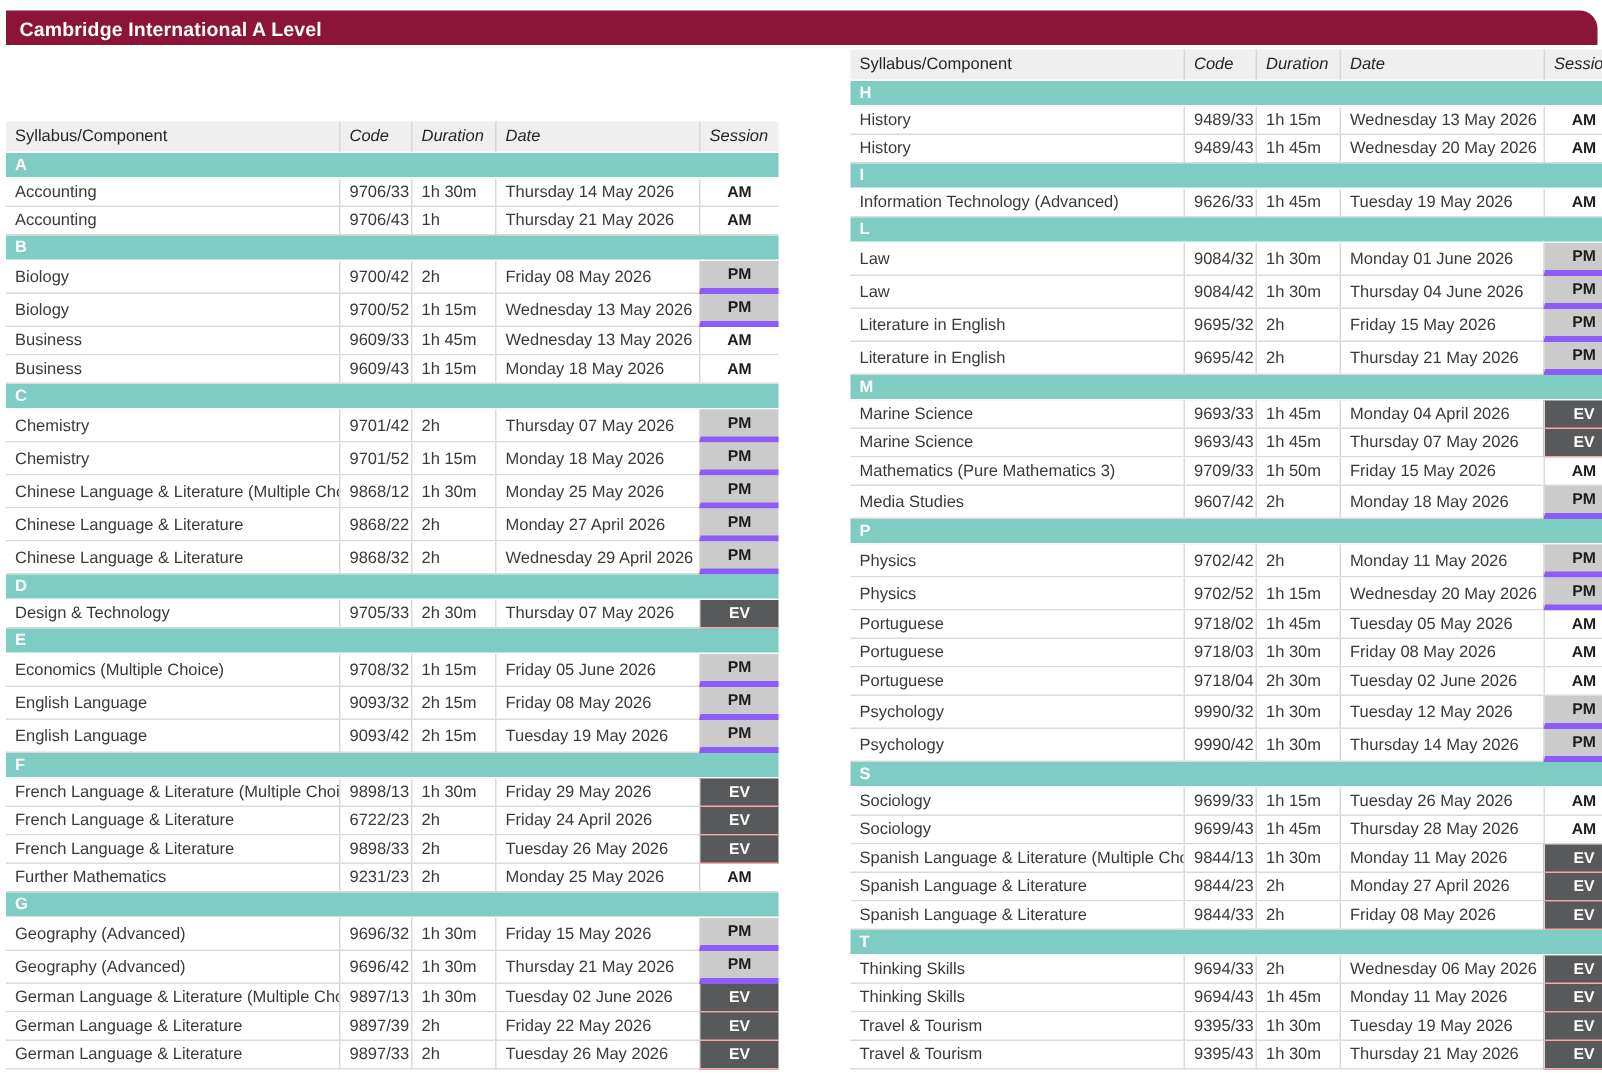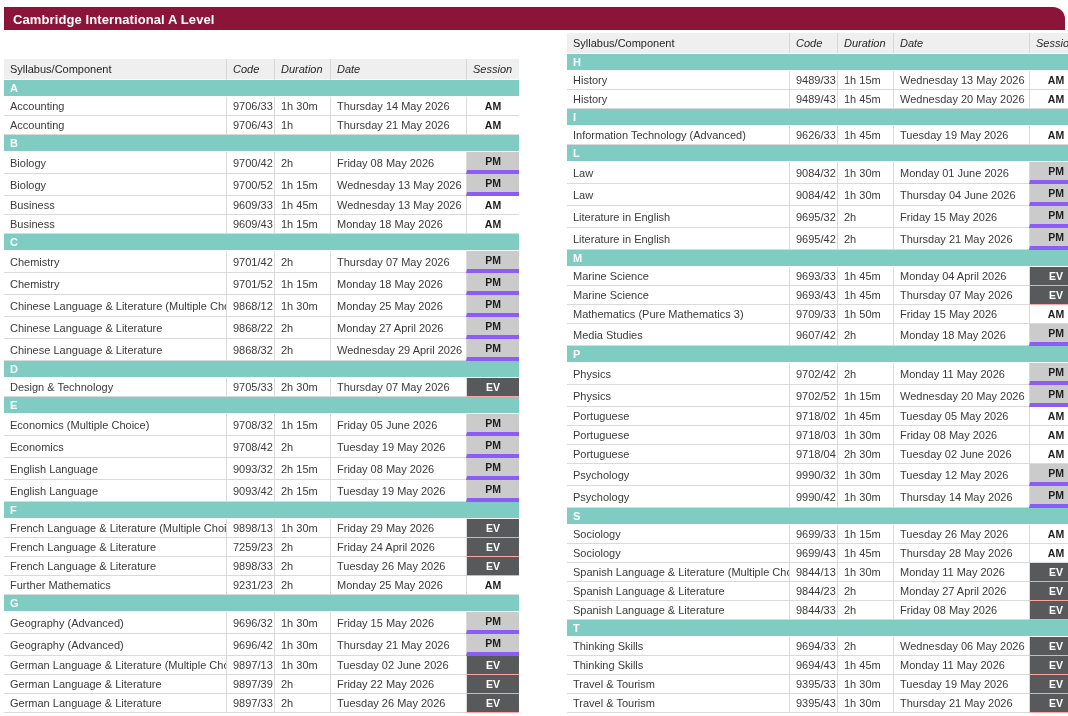--- a/index.html
+++ b/index.html
@@ -184,27 +184,20 @@
             <td colspan="5">E</td>
           </tr>
           <tr>
             <td>Economics (Multiple Choice)</td>
             <td>9708/32</td>
             <td>1h 15m</td>
             <td>Friday 05 June 2026</td>
             <td class="session pm">PM</td>
           </tr>
           <tr>
-            <td>Economics</td>
-            <td>9708/42</td>
-            <td>2h</td>
-            <td>Tuesday 19 May 2026</td>
-            <td class="session pm">PM</td>
-          </tr>
-          <tr>
             <td>English Language</td>
             <td>9093/32</td>
             <td>2h 15m</td>
             <td>Friday 08 May 2026</td>
             <td class="session pm">PM</td>
           </tr>
           <tr>
             <td>English Language</td>
             <td>9093/42</td>
             <td>2h 15m</td>
@@ -216,21 +209,21 @@
           </tr>
           <tr>
             <td>French Language &amp; Literature (Multiple Choice)</td>
             <td>9898/13</td>
             <td>1h 30m</td>
             <td>Friday 29 May 2026</td>
             <td class="session ev">EV</td>
           </tr>
           <tr>
             <td>French Language &amp; Literature</td>
-            <td>7259/23</td>
+            <td>6722/23</td>
             <td>2h</td>
             <td>Friday 24 April 2026</td>
             <td class="session ev">EV</td>
           </tr>
           <tr>
             <td>French Language &amp; Literature</td>
             <td>9898/33</td>
             <td>2h</td>
             <td>Tuesday 26 May 2026</td>
             <td class="session ev">EV</td>

